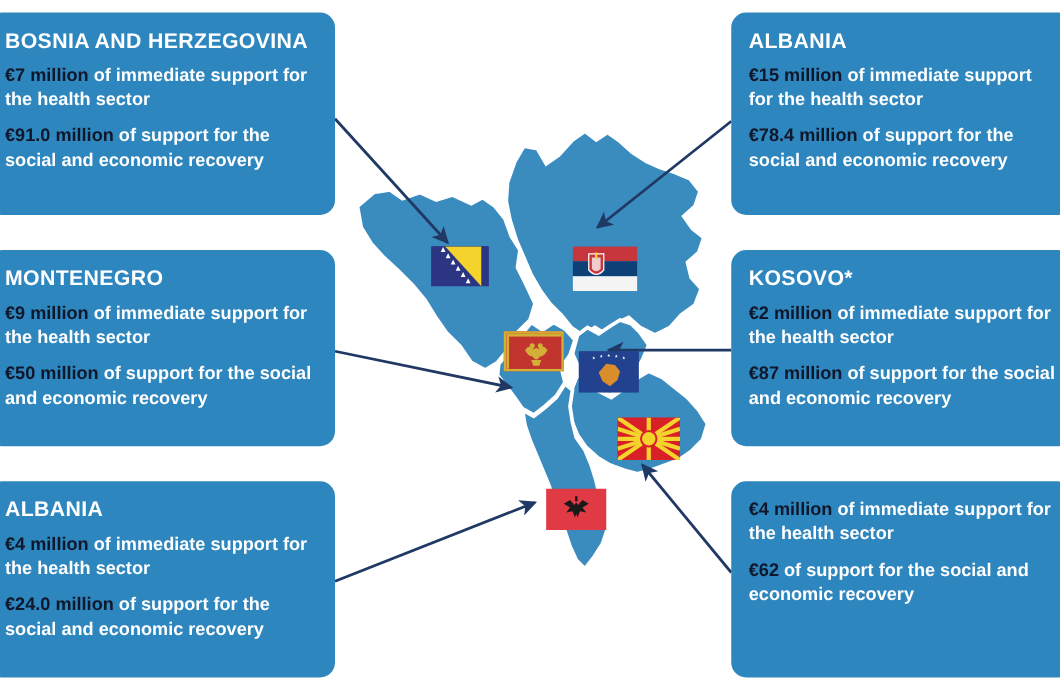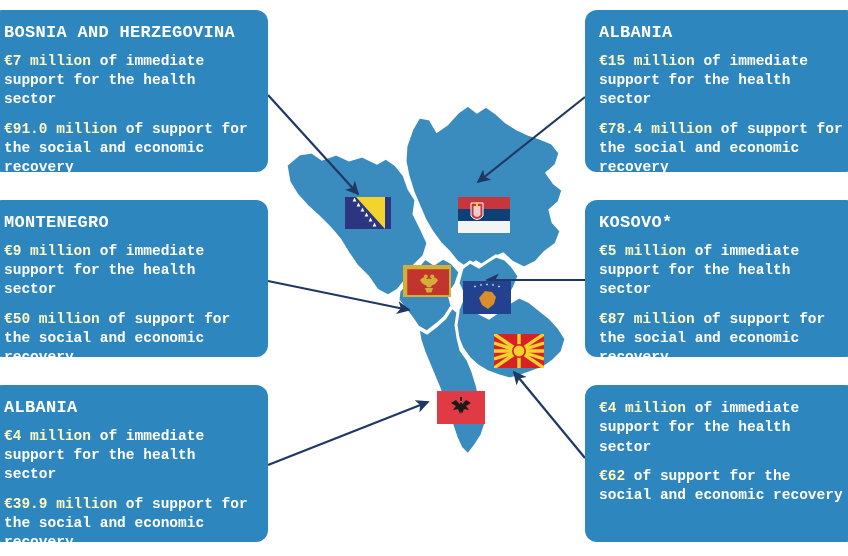--- a/index.html
+++ b/index.html
@@ -3,21 +3,21 @@
 <meta charset="utf-8">
 <style>
   html,body{margin:0;padding:0;}
   body{
     width:848px;height:556px;
     background:#ffffff;
     font-family:"Liberation Sans","DejaVu Sans",sans-serif;
     overflow:hidden;
     position:relative;
   }
-  #stage{position:absolute;inset:0;width:848px;height:392px;font-family:Liberation Mono, monospace;}
+  #stage{position:absolute;inset:0;width:848px;height:392px;}
 
   
   #maplayer{position:absolute;left:0;top:0;width:848px;height:556px;}
 
   
   .panel{
     position:absolute;
     background:#2e86be;
     border-radius:12px;
     box-sizing:border-box;
@@ -36,21 +36,21 @@
     white-space:nowrap;
   }
   .panel .pline{
     font-size:14.5px;
     font-weight:bold;
     line-height:1.33;
     margin:0 0 10px 0;
     color:#ffffff;
   }
   .panel .pline:last-child{margin-bottom:0;}
-  .amt{color:#fef9c3;}
+  .amt{color:#0f172a;}
 
   
   .flag{
     position:absolute;
     box-sizing:border-box;
     overflow:hidden;
   }
   .flag-bih{background:#2b3582;}
   .flag-mne{background:#c1352e;border:2px solid #d4af37;}
   .flag-xk{background:#22428f;}
@@ -214,38 +214,38 @@
       <span class="amt">€50 million</span><span> of support for the social and economic recovery</span>
     </div>
   </div>
 
   <div class="panel left" style="top:385px;height:157px;">
     <div class="ptitle">ALBANIA</div>
     <div class="pline">
       <span class="amt">€4 million</span><span> of immediate support for the health sector</span>
     </div>
     <div class="pline">
-      <span class="amt">€39.9 million</span><span> of support for the social and economic recovery</span>
+      <span class="amt">€24.0 million</span><span> of support for the social and economic recovery</span>
     </div>
   </div>
 
   <div class="panel right" style="top:10px;height:162px;">
     <div class="ptitle">ALBANIA</div>
     <div class="pline">
       <span class="amt">€15 million</span><span> of immediate support for the health sector</span>
     </div>
     <div class="pline">
       <span class="amt">€78.4 million</span><span> of support for the social and economic recovery</span>
     </div>
   </div>
 
   <div class="panel right" style="top:200px;height:157px;">
     <div class="ptitle">KOSOVO*</div>
     <div class="pline">
-      <span class="amt">€5 million</span><span> of immediate support for the health sector</span>
+      <span class="amt">€2 million</span><span> of immediate support for the health sector</span>
     </div>
     <div class="pline">
       <span class="amt">€87 million</span><span> of support for the social and economic recovery</span>
     </div>
   </div>
 
   <div class="panel right" style="top:385px;height:157px;">
     <div class="pline">
       <span class="amt">€4 million</span><span> of immediate support for the health sector</span>
     </div>

